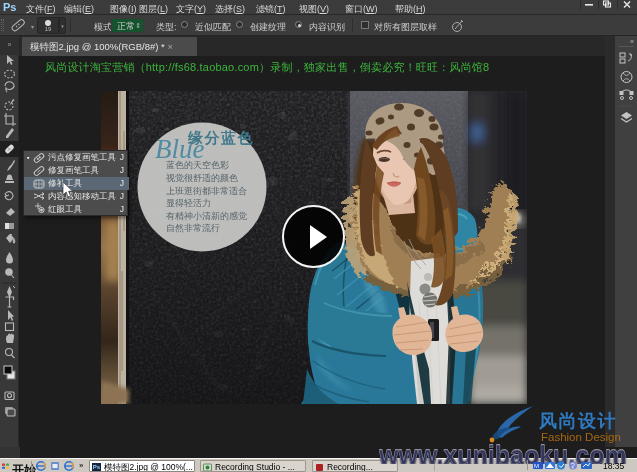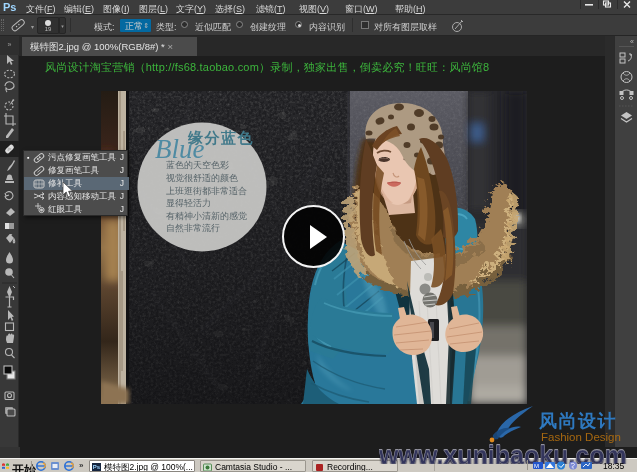--- a/index.html
+++ b/index.html
@@ -65,21 +65,21 @@
 .frow .ftext { position:absolute; left:24px; }
 </style>
 </head>
 <body>
 <div id="app">
 
   <div id="menubar" class="abs">
     <div id="pslogo" class="abs">Ps</div>
     <span class="menu abs" style="left:26px">文件(<u>F</u>)</span>
     <span class="menu abs" style="left:64px">编辑(<u>E</u>)</span>
-    <span class="menu abs" style="left:103px">图像(<u>I</u>)</span>
+    <span class="menu abs" style="left:110px">图像(<u>I</u>)</span>
     <span class="menu abs" style="left:139px">图层(<u>L</u>)</span>
     <span class="menu abs" style="left:176px">文字(<u>Y</u>)</span>
     <span class="menu abs" style="left:215px">选择(<u>S</u>)</span>
     <span class="menu abs" style="left:256px">滤镜(<u>T</u>)</span>
     <span class="menu abs" style="left:299px">视图(<u>V</u>)</span>
     <span class="menu abs" style="left:345px">窗口(<u>W</u>)</span>
     <span class="menu abs" style="left:395px">帮助(<u>H</u>)</span>
     <div id="winbtns" class="abs" style="width:57px">
       <svg width="57" height="10" viewBox="0 0 57 10">
         <line x1="0.5" y1="0" x2="0.5" y2="9" stroke="#2c2c2c"></line>
@@ -103,21 +103,21 @@
         </g>
     </svg>
     <span class="abs" style="left:31px;top:8px;color:#999;font-size:6px">▾</span>
     <div class="abs" style="left:37px;top:2px;width:22px;height:17px;background:#303030;border:1px solid #262626;border-radius:2px 0 0 2px">
       <div style="width:6px;height:6px;border-radius:50%;background:#ddd;margin:2px auto 0"></div>
       <div style="color:#bbb;font-size:6px;text-align:center;margin-top:0px">19</div>
     </div>
     <div class="abs" style="left:59px;top:2px;width:7px;height:17px;background:#303030;border:1px solid #262626;border-radius:0 2px 2px 0;color:#999;font-size:5px;text-align:center;line-height:17px">▾</div>
     <div class="abs" style="left:70px;top:3px;width:1px;height:14px;background:#2e2e2e"></div>
     <span class="abs" style="left:94px;top:6px">模式:</span>
-    <div class="dd" style="left:119px;top:3px;width:33px;height:15px;line-height:14px;padding-left:5px;background:#0369a1;border-color:#3a3a3a">正常<span style="position:absolute;right:2px;top:0;color:#bbb;font-size:7px">⇕</span></div>
+    <div class="dd" style="left:111px;top:3px;width:33px;height:15px;line-height:14px;padding-left:5px;background:#14532d;border-color:#3a3a3a">正常<span style="position:absolute;right:2px;top:0;color:#bbb;font-size:7px">⇕</span></div>
     <span class="abs" style="left:156px;top:6px">类型:</span>
     <div class="radio" style="left:181px;top:6px"></div>
       <span class="abs" style="left:195px;top:6px">近似匹配</span>
     <div class="radio" style="left:236px;top:6px"></div>
       <span class="abs" style="left:250px;top:6px">创建纹理</span>
     <div class="radio sel" style="left:295px;top:6px"></div>
       <span class="abs" style="left:309px;top:6px">内容识别</span>
     <div class="abs" style="left:352px;top:3px;width:1px;height:14px;background:#2e2e2e"></div>
     <div class="abs" style="left:361px;top:6px;width:8px;height:8px;background:#2e2e2e;border:1px solid #777"></div>
     <span class="abs" style="left:374px;top:6px">对所有图层取样</span>
@@ -495,21 +495,21 @@
     <span class="abs" style="left:79px;top:2px;font-size:8px;font-weight:bold;color:#333">»</span>
     <div class="taskbtn" style="left:89px;width:106px;background:#fff;border-color:#8a8680">
       <div class="abs" style="left:2px;top:1.5px;width:9px;height:9px;background:#15253f;color:#9fd6ff;font-size:6px;font-weight:bold;text-align:center;line-height:9px">Ps</div>
       <span class="abs" style="left:14px;top:1px;font-size:8.5px">模特图2.jpg @ 100%(...</span>
     </div>
     <div class="taskbtn" style="left:200px;width:106px">
       <svg class="abs" style="left:2px;top:1.5px" width="9" height="9" viewBox="0 0 9 9">
           <rect x="0.5" y="1" width="8" height="7" rx="1" fill="#cfe3cf" stroke="#3a7a3a" stroke-width="0.8"></rect>
           <circle cx="4.5" cy="4.5" r="2" fill="#3a7a3a"></circle>
         </svg>
-      <span class="abs" style="left:14px;top:1px;font-size:8.5px">Camtasia Studio - ...</span>
+      <span class="abs" style="left:14px;top:1px;font-size:8.5px">Recording Studio - ...</span>
     </div>
     <div class="taskbtn" style="left:312px;width:86px">
       <div class="abs" style="left:3px;top:3px;width:7px;height:7px;background:#a22;border-radius:1px"></div>
       <span class="abs" style="left:14px;top:1px;font-size:8.5px">Recording...</span>
     </div>
     <div class="abs" style="left:434px;top:2px;width:1px;height:10px;background:#aaa69e"></div>
   </div>
   <div id="tray" class="abs" style="left:527px;top:458px;width:110px;height:14px;z-index:40">
     <div class="abs" style="left:0;top:2px;width:1px;height:10px;background:#9a968e"></div>
     <svg class="abs" style="left:6px;top:3px" width="62" height="9" viewBox="0 0 62 9">

